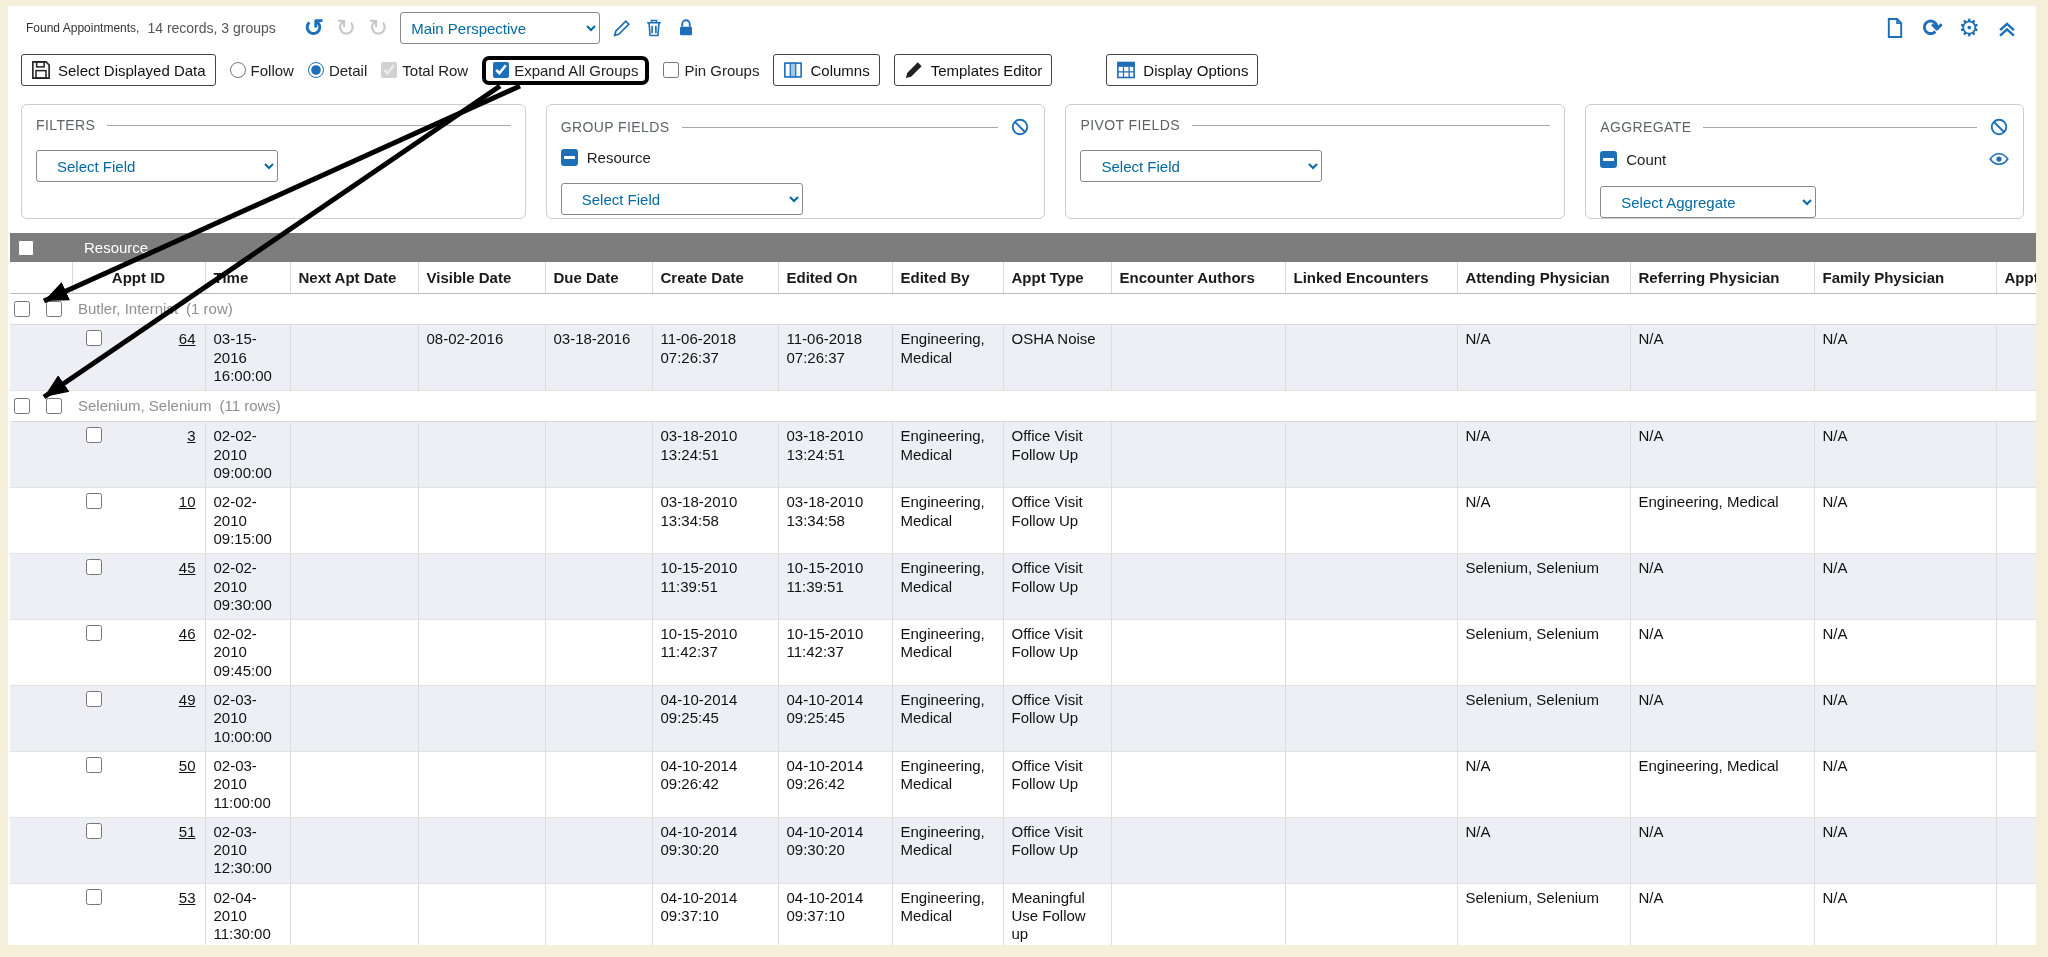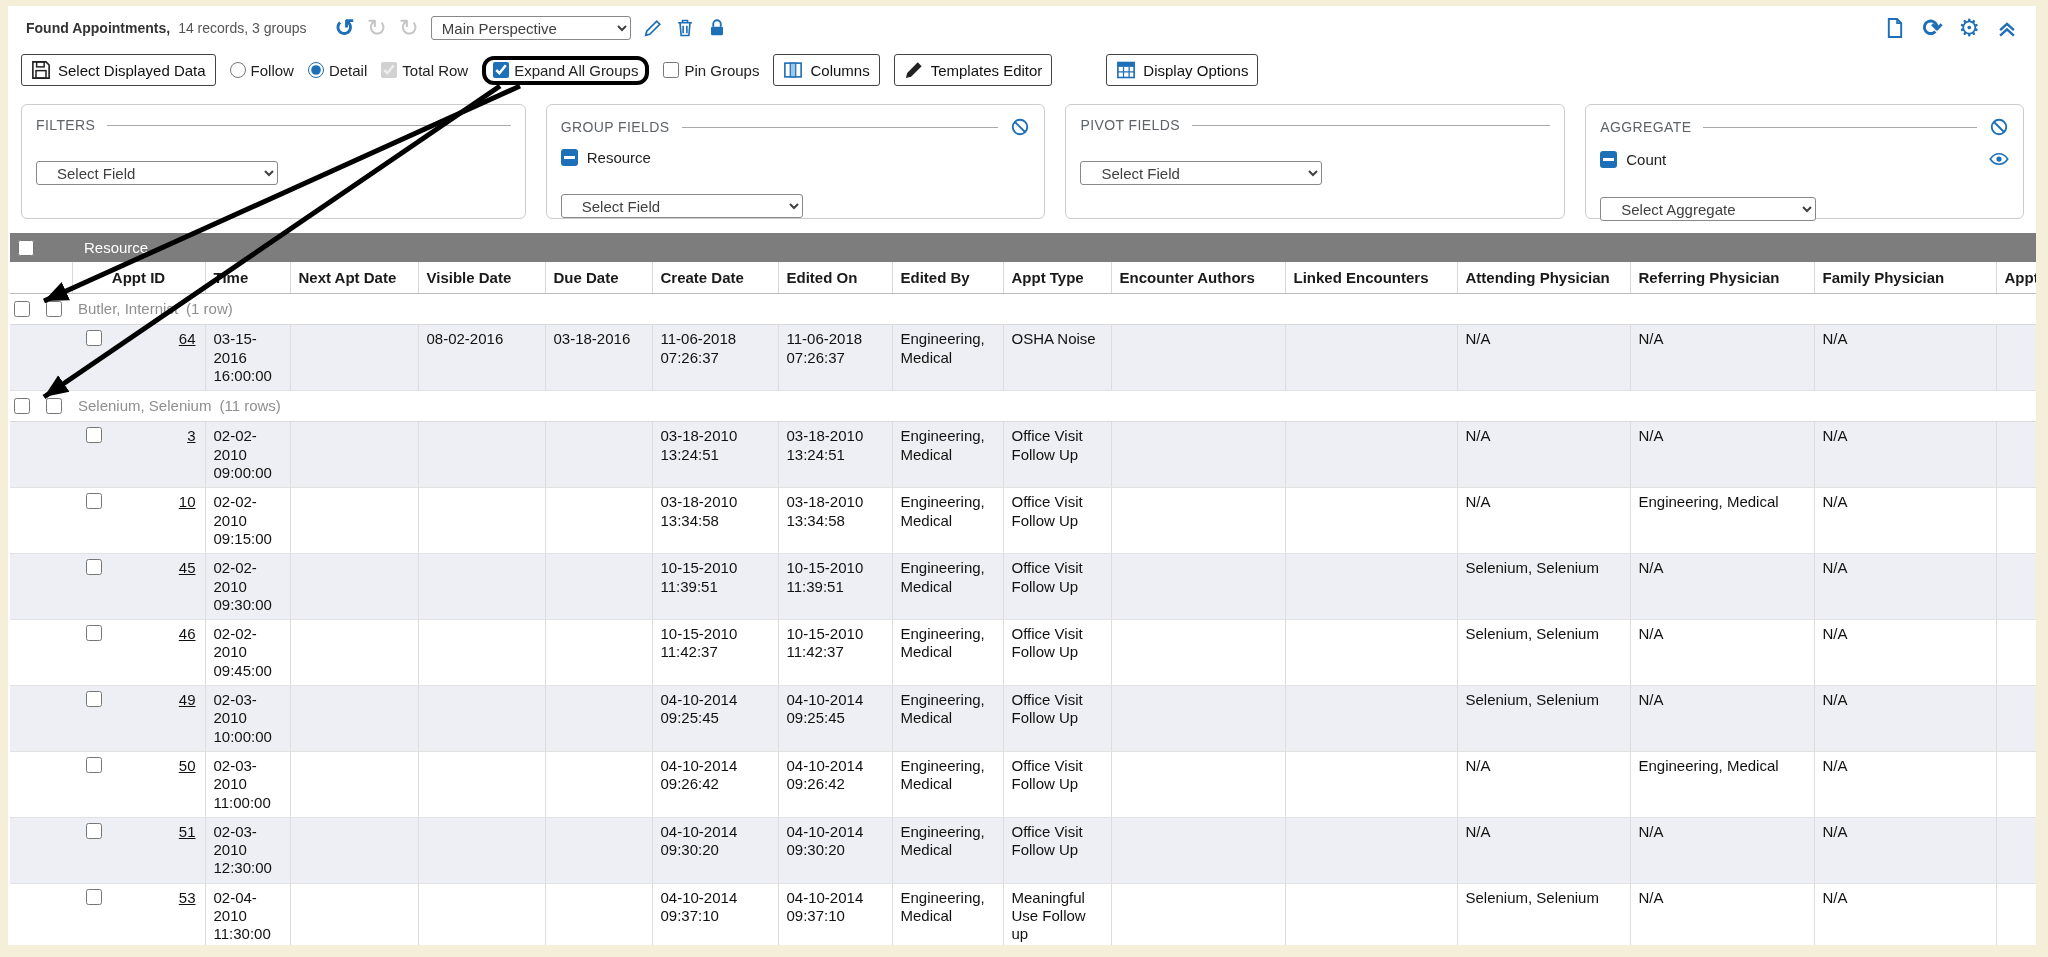--- a/index.html
+++ b/index.html
@@ -10,63 +10,63 @@
     font-family:"Liberation Sans", sans-serif;
     color:#222;
   }
   .content {
     position:absolute; left:8px; top:6px; width:2028px; bottom:12px;
     background:#fff; overflow:hidden;
   }
 
   
   .topbar { display:flex; align-items:center; height:44px; padding:0 14px 0 18px; gap:12px; background:#fff; }
-  .title { font-weight:bold; font-size:14px; color:#333; white-space:nowrap; }
+  .title { font-weight:normal; font-size:12px; color:#333; white-space:nowrap; }
   .subtitle { font-size:14px; color:#555; margin-left:-4px; margin-right:16px; white-space:nowrap; }
   .glyph { font-size:24px; line-height:1; cursor:pointer; user-select:none; }
   .blue { color:#1d6fb8; }
   .gray { color:#c6c6c6; }
   .svgi { width:1em; height:1em; display:block; }
   .icon { display:inline-flex; align-items:center; justify-content:center; cursor:pointer; }
   .icon.sz20 { font-size:20px; }
   .icon.sz22 { font-size:22px; }
   select {
-    font-family:inherit; font-size:15px; height:24px; padding:2px 6px;
-    border:1px solid #888; border-radius:3px; background:#fff; color:#404040;
+    font-family:inherit; font-size:15px; height:32px; padding:2px 6px;
+    border:1px solid #888; border-radius:3px; background:#fff; color:#0369a1;
   }
   .perspective { width:200px; }
   .spacer { flex:1; }
   .right-icons { display:flex; align-items:center; gap:16px; margin-right:4px; }
 
   
   .toolbar2 { display:flex; align-items:center; height:40px; padding-left:13px; gap:14px; font-size:15px; background:#fff; }
   .btn {
     display:inline-flex; align-items:center; gap:7px;
     background:#fff; border:1px solid #444; border-radius:3px;
     padding:5px 9px; font-family:inherit; font-size:15px; color:#111; cursor:pointer; white-space:nowrap;
   }
   .opt { display:inline-flex; align-items:center; gap:5px; white-space:nowrap; cursor:pointer; }
   input[type="checkbox"], input[type="radio"] { width:16px; height:16px; margin:0; accent-color:#1d6fb8; }
   input[type="checkbox"]:disabled { accent-color:#9a9a9a; }
-  .expand-wrap { border:4px solid #000; border-radius:12px; padding:2px 7px; display:inline-flex; align-items:center; }
+  .expand-wrap { border:4px solid #000; border-radius:7px; padding:2px 7px; display:inline-flex; align-items:center; }
   .mlgap { margin-left:40px; }
 
   
   .panels { display:flex; gap:20px; padding:14px 12px 0 13px; background:#fff; }
   .panel { background:#fff; border:1px solid #ccc; border-radius:6px; height:115px; padding:12px 14px; }
   .p-filters { width:505px; }
   .p-group { width:500px; }
   .p-pivot { width:500px; }
   .p-agg { width:439px; }
   .panel-head { display:flex; align-items:center; gap:12px; color:#5f6368; font-size:14px; letter-spacing:.4px; }
   .rule { flex:1; border-top:1px solid #a9a9a9; height:0; }
   .field-row { display:flex; align-items:center; gap:9px; margin-top:12px; font-size:15px; color:#222; }
   .minus-icon { width:17px; height:17px; background:#1d6fb8; border-radius:3px; position:relative; flex:0 0 auto; cursor:pointer; }
   .minus-icon::after { content:""; position:absolute; left:3px; right:3px; top:7px; height:3px; background:#fff; }
-  .panel select { margin-top:28px; width:242px; display:block;padding-left:16px; }
+  .panel select { margin-top:17px; width:242px; display:block;padding-left:16px; }
   .p-agg select { width:216px; }
   .eye { margin-left:auto; }
 
   
   .tablewrap { margin:14px 0 0 2px; }
   .groupbar { height:29px; width:2086px; background:#7d7d7d; display:flex; align-items:center; }
   .groupbar input { margin-left:8px; }
   .gbar-label { color:#fff; font-size:15px; margin-left:50px; }
   table { border-collapse:collapse; table-layout:fixed; width:2086px; font-size:15px; }
   thead th {

